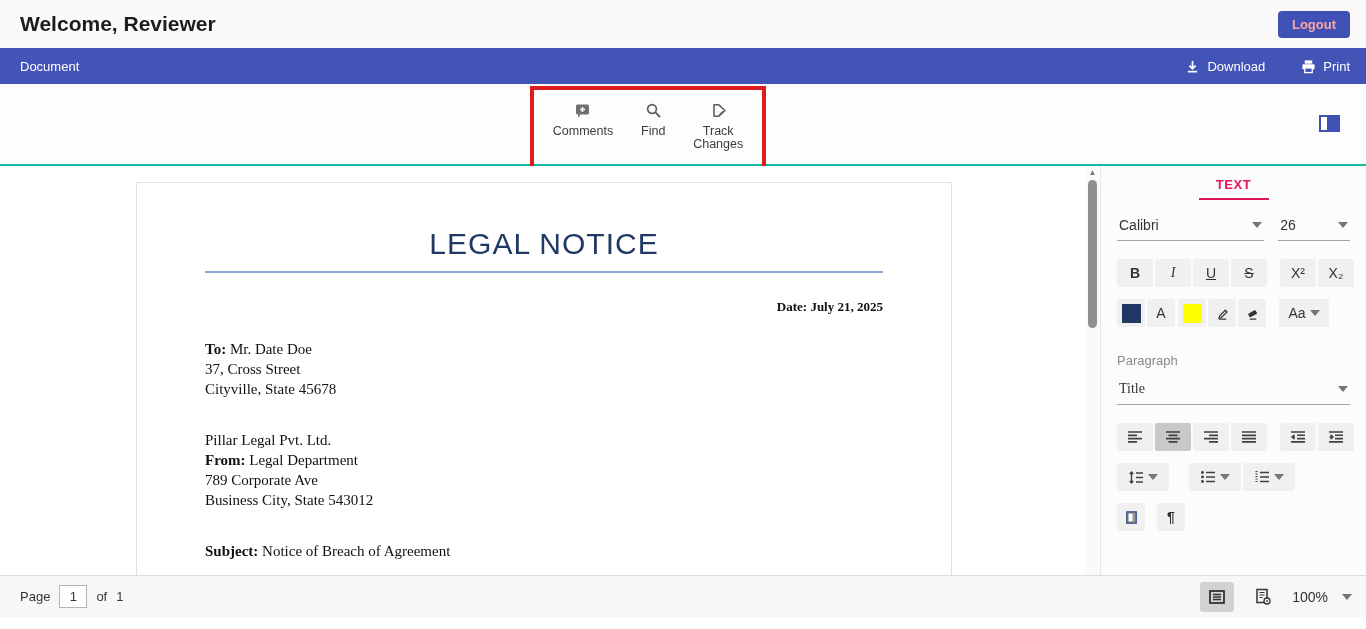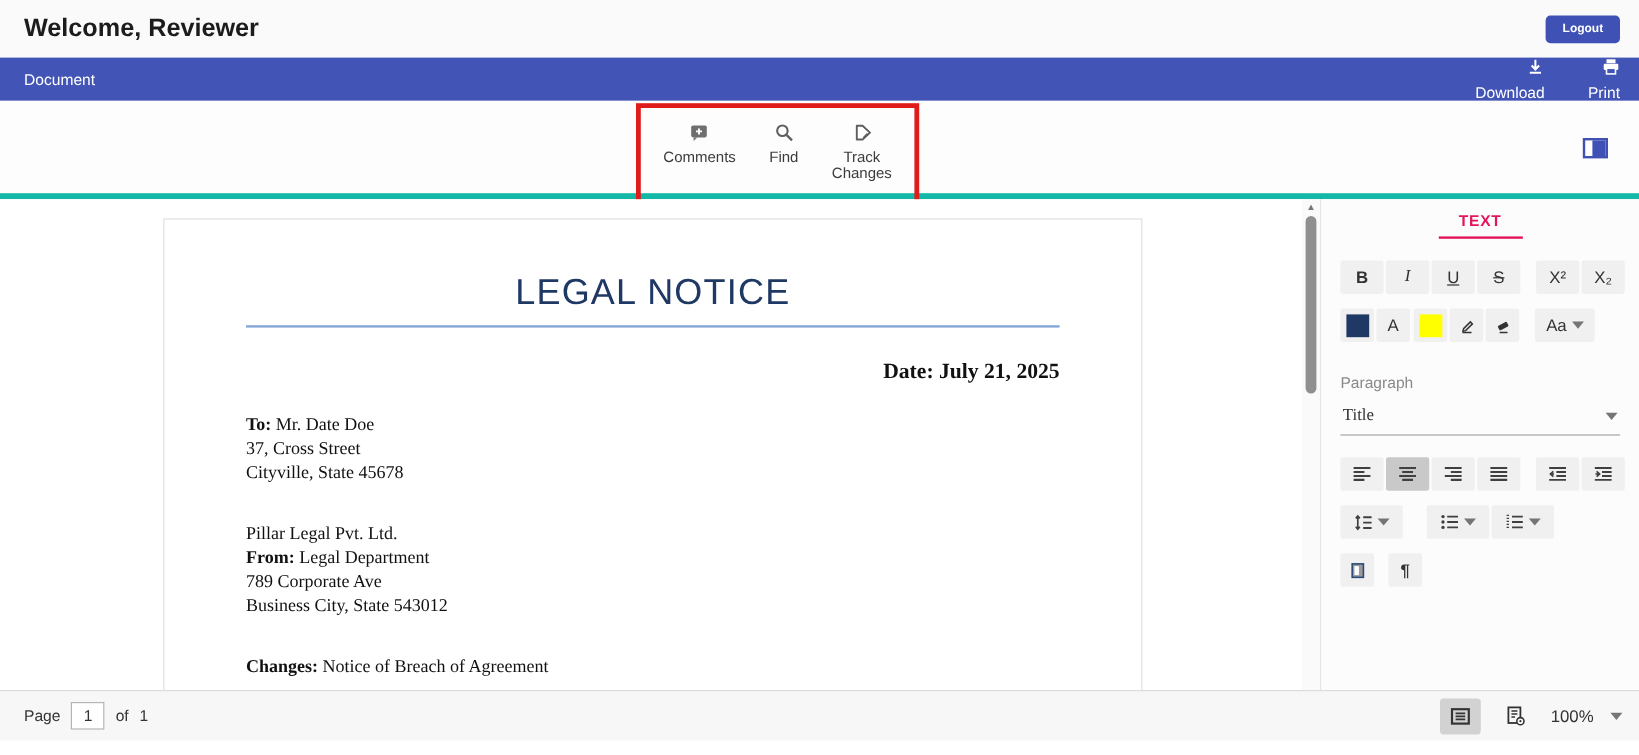--- a/index.html
+++ b/index.html
@@ -2,42 +2,42 @@
 <html><head>
 <meta charset="utf-8">
 <style>
   * { margin:0; padding:0; box-sizing:border-box; }
   html,body { width:1366px; height:629px; font-family:"Liberation Sans", sans-serif; background:#fff; overflow:hidden; }
   #app { position:relative; width:1366px; height:629px; background:#fff; }
 
   
   .app-header { position:absolute; top:0; left:0; right:0; height:48px; background:#fafafa; display:flex; align-items:center; justify-content:space-between; padding:0 16px 0 20px; }
   .app-title { font-size:21px; font-weight:bold; color:#1c1c1c; }
-  .logout-btn { background:#3f51b5; color:#ffffff; border:none; border-radius:4px; font-size:10px; font-weight:bold; padding:6px 14px; cursor:pointer; font-family:"Liberation Sans", sans-serif; }
+  .logout-btn { background:#3f51b5; color:#fca5a5; border:none; border-radius:4px; font-size:13px; font-weight:bold; padding:6px 14px; cursor:pointer; font-family:"Liberation Sans", sans-serif; }
 
   
   .blue-bar { position:absolute; top:48px; left:0; right:0; height:36px; background:#4254b5; display:flex; align-items:center; justify-content:space-between; padding:0 16px 0 20px; }
   .blue-bar-left { color:#fff; font-size:13px; }
   .blue-bar-right { display:flex; align-items:center; gap:36px; }
-  .bar-action { display:flex; align-items:flex-end; gap:7px; color:#fff; font-size:13px; cursor:pointer;flex-direction:column; }
-
-  
-  .sub-toolbar { position:absolute; top:84px; left:0; right:0; height:82px; background:#fdfdfd; border-bottom:5px solid #14b8a6; }
+  .bar-action { display:flex; align-items:flex-end; gap:7px; color:#fff; font-size:13px; cursor:pointer; }
+
+  
+  .sub-toolbar { position:absolute; top:84px; left:0; right:0; height:82px; background:#fdfdfd; border-bottom:2px solid #14b8a6; }
   .annotation-box { position:absolute; left:530px; top:2px; width:236px; height:88px; border:4px solid #e01b1b; display:flex; align-items:flex-start; justify-content:center; gap:18px; padding-top:12px; background:transparent; }
   .tool-btn { display:flex; flex-direction:column; align-items:center; gap:6px; cursor:pointer; min-width:44px; }
   .tool-btn .lbl { font-size:12.5px; color:#3c3c3c; text-align:center; line-height:13px; }
   .pane-toggle { position:absolute; right:26px; top:31px; width:21px; height:17px; border:2px solid #3f51b5; background:#fff; display:flex; cursor:pointer; }
   .pane-toggle .fill { margin-left:auto; width:11px; height:100%; background:#3f51b5; }
 
   
   .viewer { position:absolute; top:166px; left:0; width:1085px; bottom:42px; background:#fff; overflow:hidden; }
   .doc-page { position:absolute; left:136px; top:16px; width:816px; height:620px; background:#fff; border:1px solid #e0e0e0; font-family:"Liberation Serif", serif; color:#111; }
   .doc-title { margin-top:44px; text-align:center; font-family:"Liberation Sans", sans-serif; font-size:30px; color:#1f3864; letter-spacing:1px; }
   .title-rule { margin:10px 68px 0 68px; border-bottom:2px solid #86a8d8; }
-  .doc-date { margin:26px 68px 0 0; text-align:right; font-size:18px; font-weight:bold; }
+  .doc-date { margin:26px 68px 0 0; text-align:right; font-size:13px; font-weight:bold; }
   .doc-block { margin:24px 68px 0 68px; font-size:15px; line-height:20px; }
   .doc-block.gap { margin-top:31px; }
   .doc-block b { font-weight:bold; }
 
   
   .v-scrollbar { position:absolute; top:166px; right:266px; width:15px; bottom:42px; background:#fafafa; }
   .v-scrollbar .arrow { position:absolute; left:0; width:15px; height:12px; display:flex; align-items:center; justify-content:center; color:#757575; font-size:8px; cursor:pointer; }
   .v-scrollbar .thumb { position:absolute; left:3px; top:14px; width:9px; height:148px; background:#8f8f8f; border-radius:5px; cursor:pointer; }
 
   
@@ -154,37 +154,47 @@
         <div>37, Cross Street</div>
         <div>Cityville, State 45678</div>
       </div>
       <div class="doc-block gap">
         <div>Pillar Legal Pvt. Ltd.</div>
         <div><b>From:</b><span> Legal Department</span></div>
         <div>789 Corporate Ave</div>
         <div>Business City, State 543012</div>
       </div>
       <div class="doc-block gap">
-        <div><b>Changes:</b><span> Notice of Breach of Agreement</span></div>
+        <div><b>Subject:</b><span> Notice of Breach of Agreement</span></div>
       </div>
     </div>
   </div>
 
   <div class="v-scrollbar">
     <div class="arrow" style="top:0;">▲</div>
     <div class="thumb"></div>
     <div class="arrow" style="bottom:0;">▼</div>
   </div>
 
   <div class="props">
     <div class="tab-row">
       <span class="tab-label">TEXT</span>
       <div class="tab-underline"></div>
     </div>
 
+    <div class="select-row">
+      <div class="uselect name">
+        <span>Calibri</span>
+        <span class="caret"></span>
+      </div>
+      <div class="uselect size">
+        <span>26</span>
+        <span class="caret"></span>
+      </div>
+    </div>
 
     <div class="btn-row">
       <div class="grp">
         <div class="cell">
             <span class="b">B</span>
           </div>
         <div class="cell">
             <span class="i">I</span>
           </div>
         <div class="cell">

